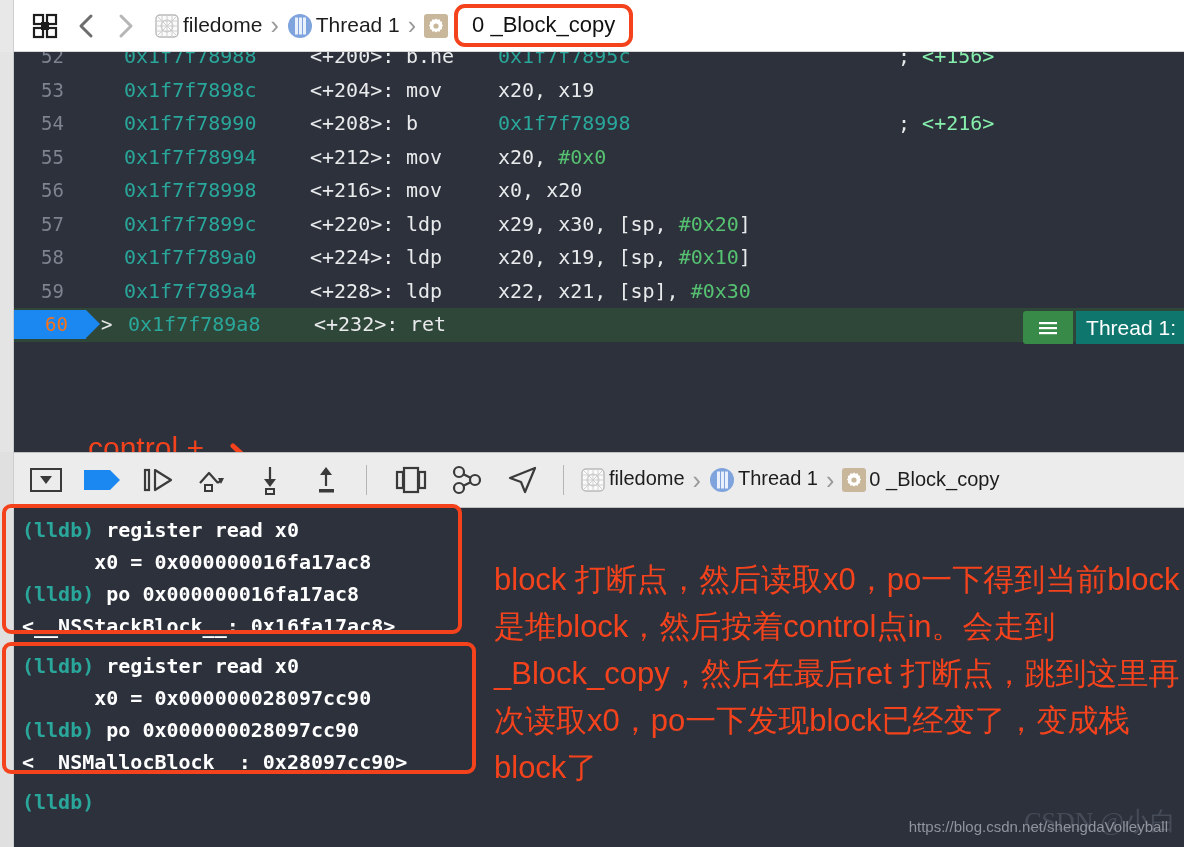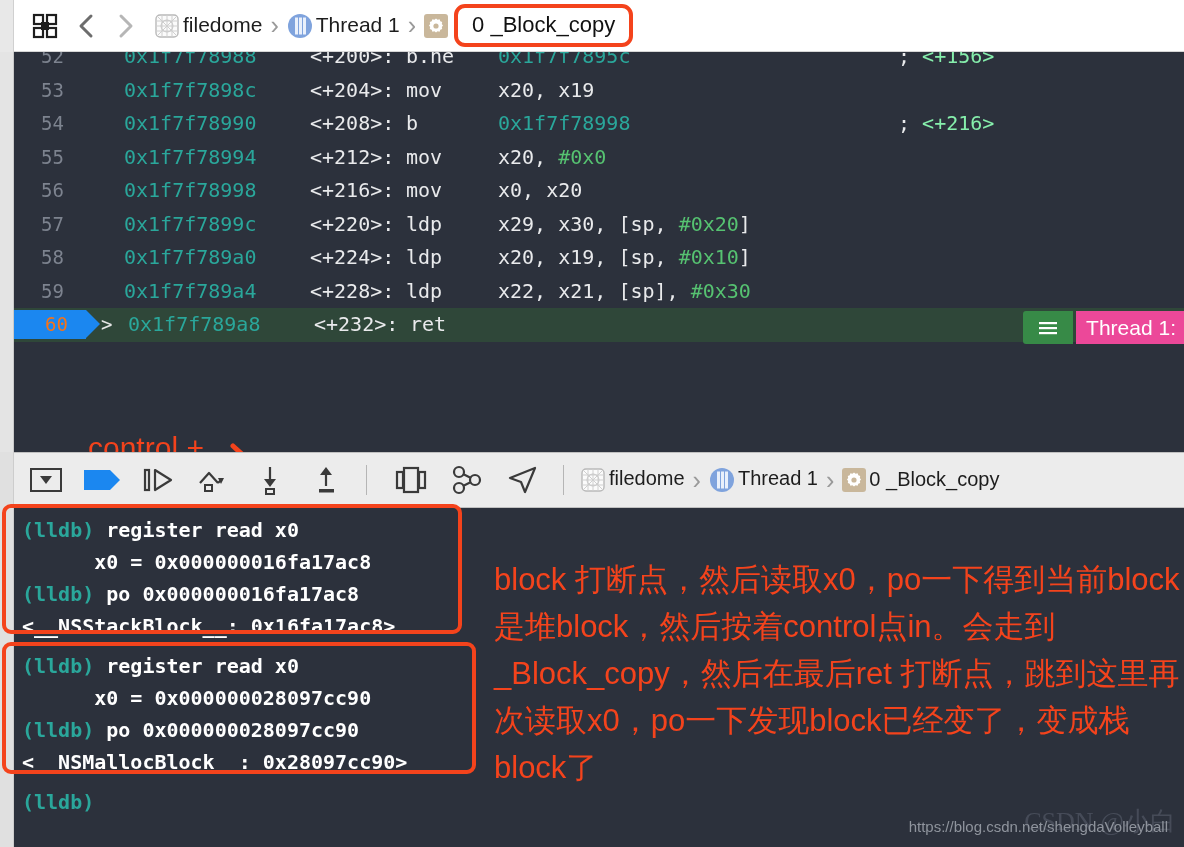--- a/index.html
+++ b/index.html
@@ -167,21 +167,21 @@
     z-index: 4;
   }
   .tb-menu {
     width: 50px;
     background: #378a47;
     border-radius: 3px 0 0 3px;
     display: flex; align-items: center; justify-content: center;
     margin-right: 3px;
   }
   .tb-label {
-    background: #ec4899;
+    background: #0f766e;
     color: #fff;
     font-family: "Liberation Sans", sans-serif;
     font-size: 21px;
     display: flex; align-items: center;
     padding: 0 8px 0 10px;
   }
 
   
   .anno-control {
     position: absolute;

